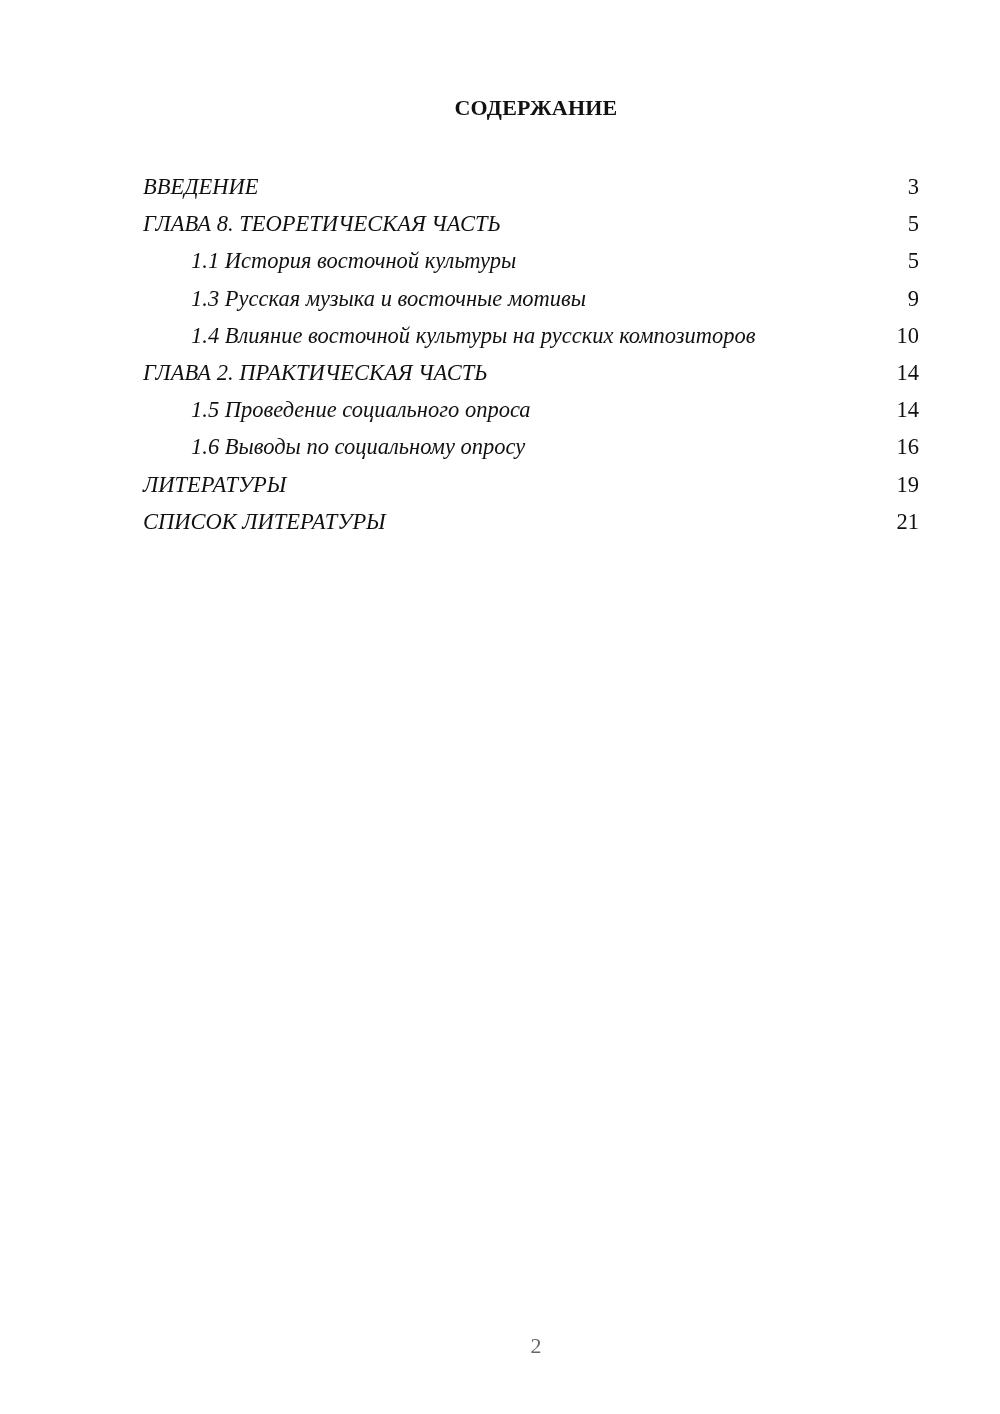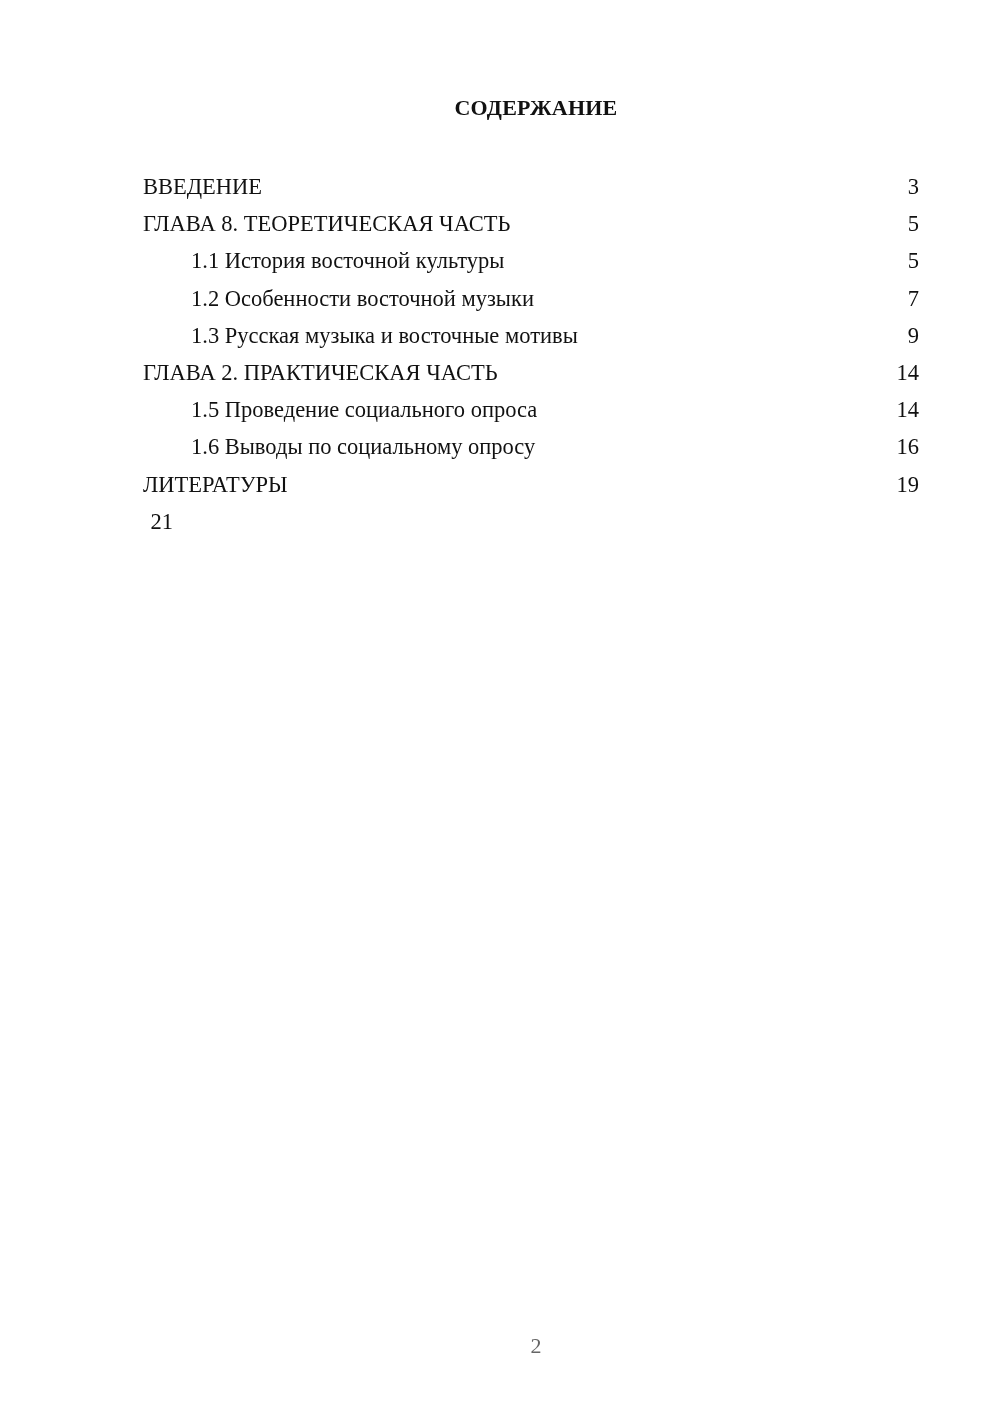--- a/index.html
+++ b/index.html
@@ -45,20 +45,21 @@
       height: 37.2px;
       line-height: 37.2px;
       font-size: 22.5px;
     }
     .toc-row.level-2 .toc-label {
       padding-left: 48px;
       text-align: center;
     }
     .toc-label {
       white-space: nowrap;
+      font-style: italic;
     }
     .toc-page {
       text-align: right;
       min-width: 30px;
     }
     .page-number {
       position: absolute;
       left: 0;
       width: 1072px;
       top: 1333px;
@@ -80,42 +81,43 @@
     </div>
     <div class="toc-row level-1">
       <span class="toc-label">ГЛАВА 8. ТЕОРЕТИЧЕСКАЯ ЧАСТЬ</span>
       <span class="toc-page">5</span>
     </div>
     <div class="toc-row level-2">
       <span class="toc-label">1.1 История восточной культуры</span>
       <span class="toc-page">5</span>
     </div>
     <div class="toc-row level-2">
-      <span class="toc-label">1.2 Особенности восточной музыки</span>
-      <span class="toc-page">7</span>
+      <span class="toc-label">1.3 Русская музыка и восточные мотивы</span>
+      <span class="toc-page">9</span>
     </div>
     <div class="toc-row level-2">
-      <span class="toc-label">1.3 Русская музыка и восточные мотивы</span>
-      <span class="toc-page">9</span>
+      <span class="toc-label">1.4 Влияние восточной культуры на русских композиторов</span>
+      <span class="toc-page">10</span>
     </div>
     <div class="toc-row level-1">
       <span class="toc-label">ГЛАВА 2. ПРАКТИЧЕСКАЯ ЧАСТЬ</span>
       <span class="toc-page">14</span>
     </div>
     <div class="toc-row level-2">
       <span class="toc-label">1.5 Проведение социального опроса</span>
       <span class="toc-page">14</span>
     </div>
     <div class="toc-row level-2">
       <span class="toc-label">1.6 Выводы по социальному опросу</span>
       <span class="toc-page">16</span>
     </div>
     <div class="toc-row level-1">
       <span class="toc-label">ЛИТЕРАТУРЫ</span>
       <span class="toc-page">19</span>
     </div>
     <div class="toc-row level-1">
+      <span class="toc-label">СПИСОК ЛИТЕРАТУРЫ</span>
       <span class="toc-page">21</span>
     </div>
   </div>
 
   <div class="page-number">2</div>
 </div>
 
 </body></html>

